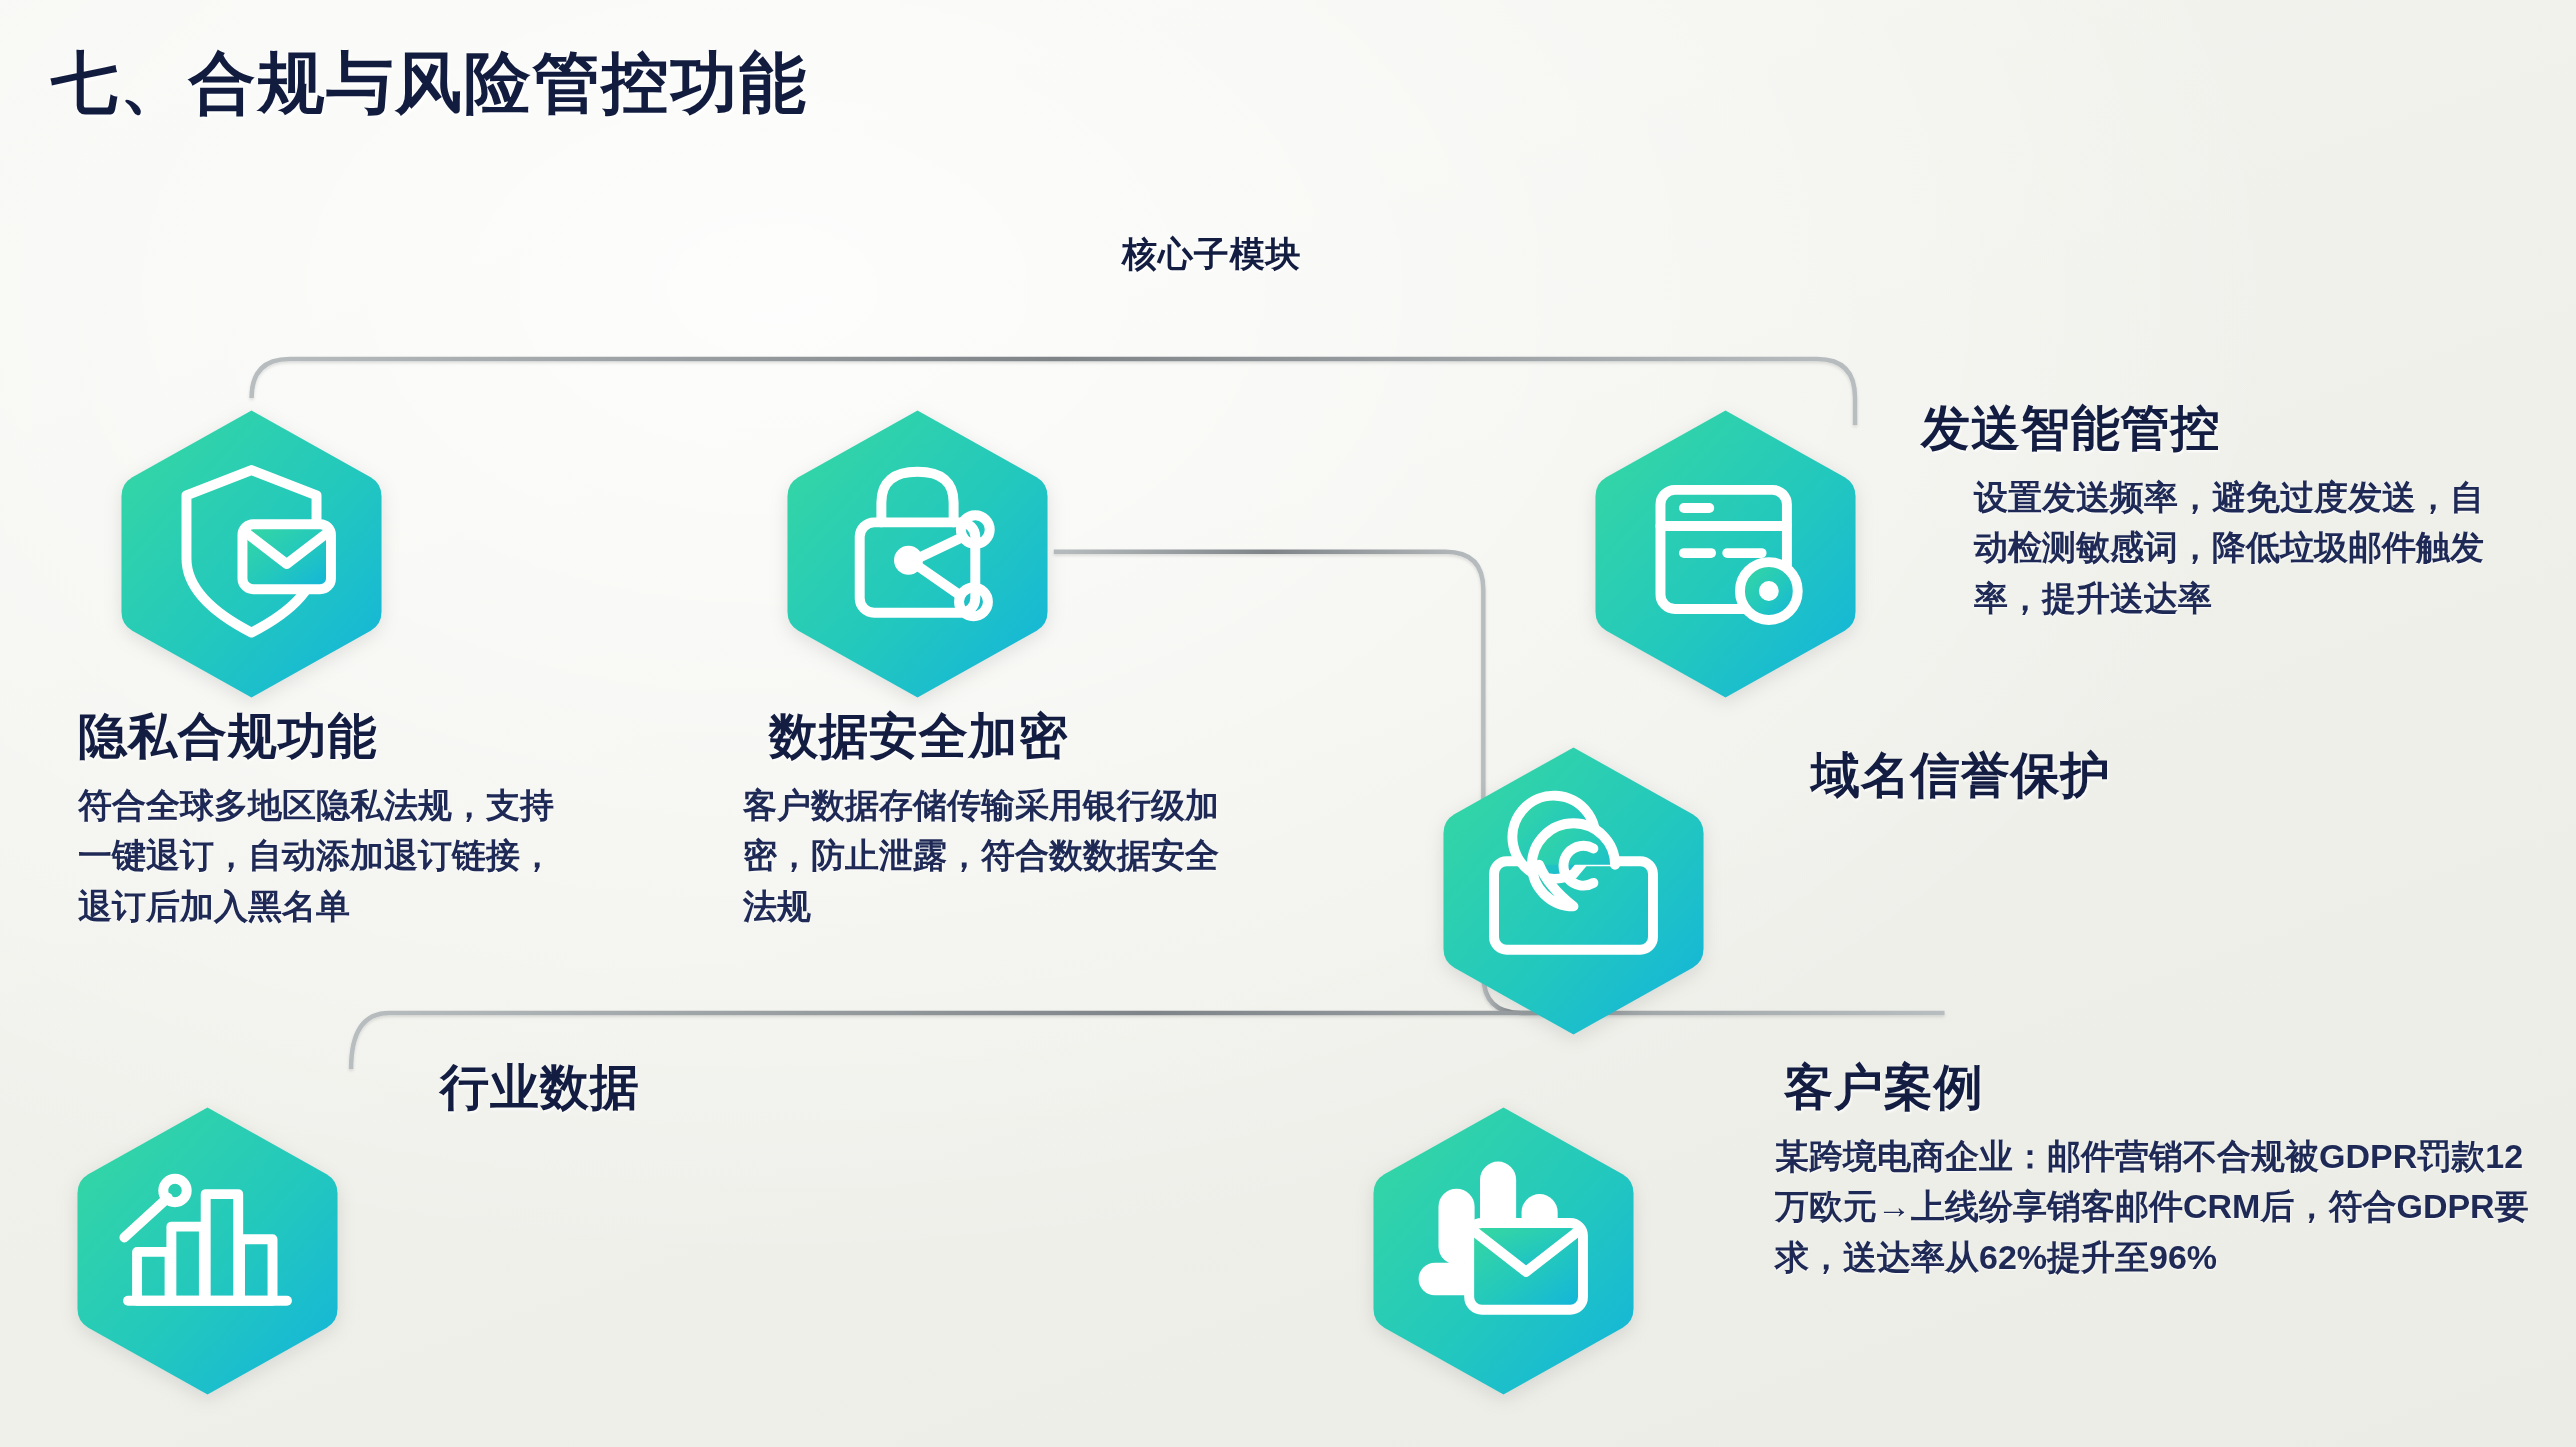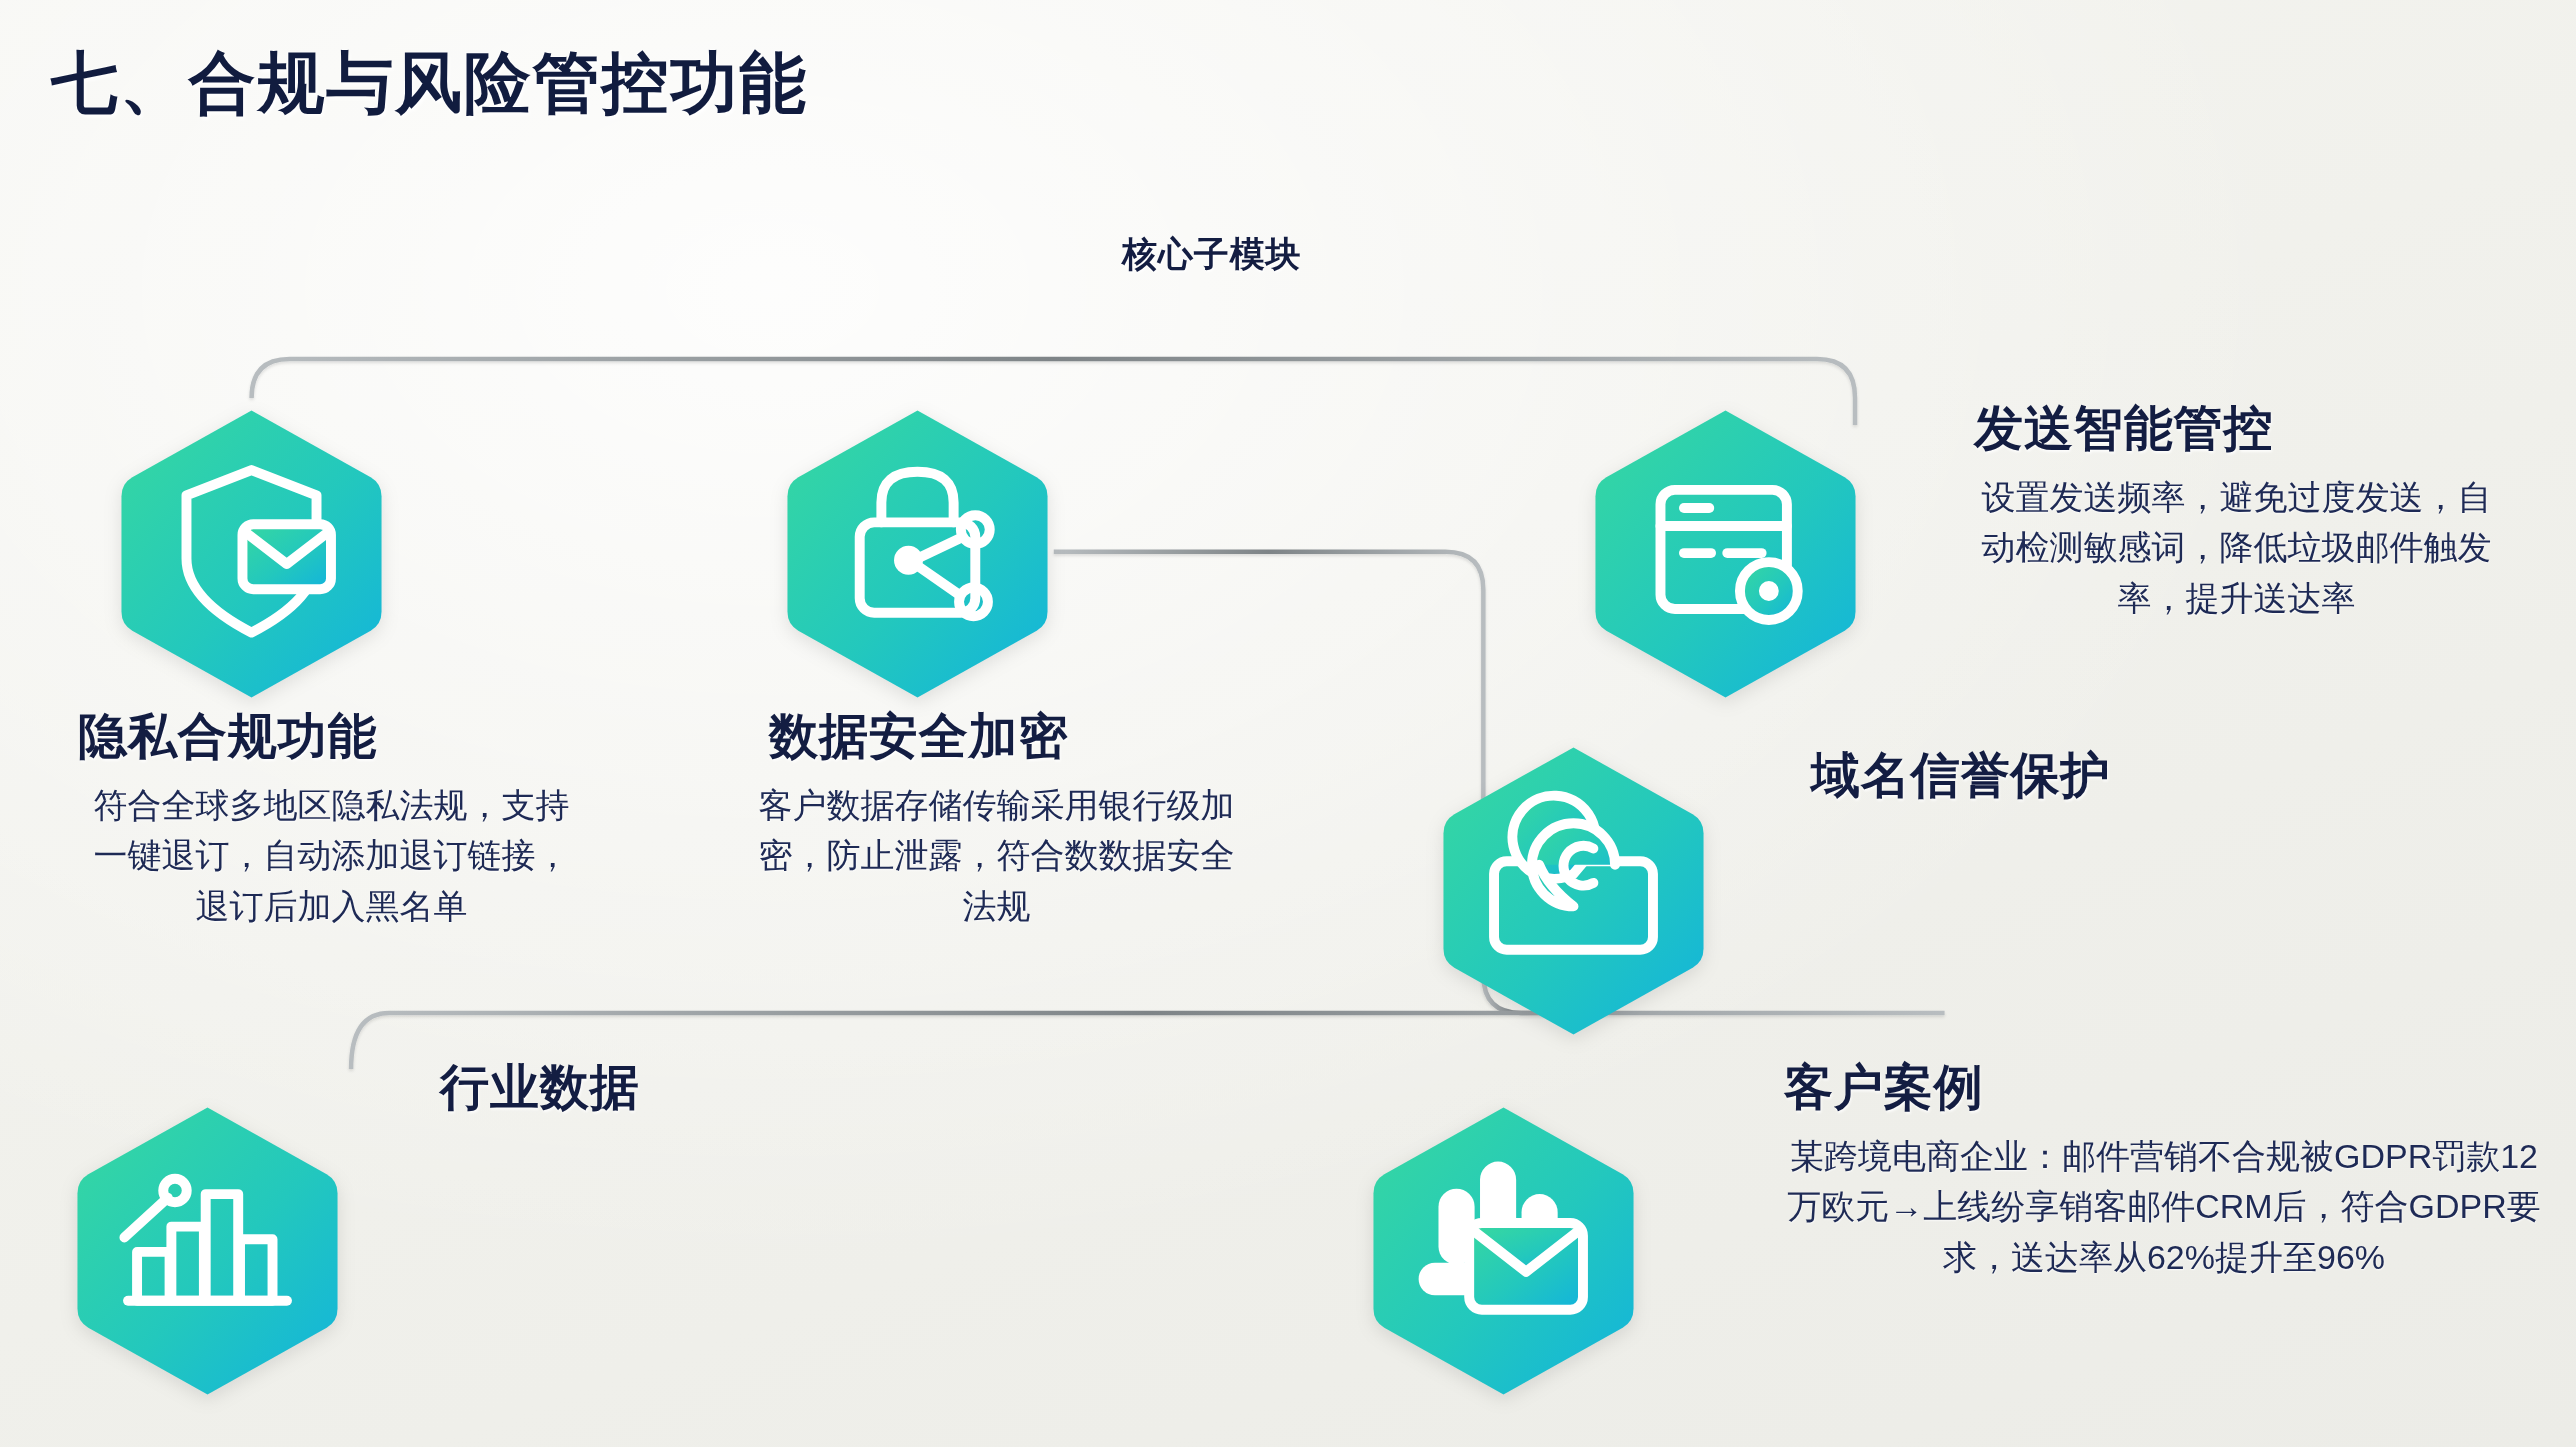--- a/index.html
+++ b/index.html
@@ -49,40 +49,39 @@
   
   .card-title{
     position:absolute;
     font-size:49px;font-weight:bold;color:#131d42;
     letter-spacing:0.9px;white-space:nowrap;
     text-shadow:0.9px 1.8px 2.7px rgba(255,255,255,0.85);
   }
   .card-desc{
     position:absolute;
     font-size:34px;line-height:1.48;color:#1e2a55;
-    font-weight:400;
+    font-weight:700;
     text-shadow:0.5px 0.9px 1.8px rgba(255,255,255,0.8);
-    text-align:center;
   }
 
   
   #hex-privacy     {left:116px; top:405px;}
   #hex-encrypt     {left:782px; top:405px;}
   #hex-send        {left:1590px;top:405px;}
   #hex-domain      {left:1438px;top:742px;}
   #hex-industry    {left:72px;  top:1102px;}
   #hex-case        {left:1368px;top:1102px;}
 
   #title-privacy   {left:78px;  top:704px;}
   #desc-privacy    {left:78px;  top:780px; width:507px;}
 
   #title-encrypt   {left:743px; top:704px;margin-left:26px;}
   #desc-encrypt    {left:743px; top:780px; width:507px;}
 
-  #title-send      {left:1974px;top:396px;text-align:right;}
+  #title-send      {left:1921px;top:396px;text-align:right;}
   #desc-send       {left:1974px;top:472px; width:525px;}
 
   #title-domain    {left:1811px;top:743px;}
   #desc-domain     {left:1811px;top:819px; width:715px;}
 
   #title-industry  {left:440px; top:1055px;}
   #desc-industry   {left:440px; top:1131px; width:669px;}
 
   #title-case      {left:1784px;top:1055px;text-align:right;}
   #desc-case       {left:1775px;top:1131px; width:778px;}

